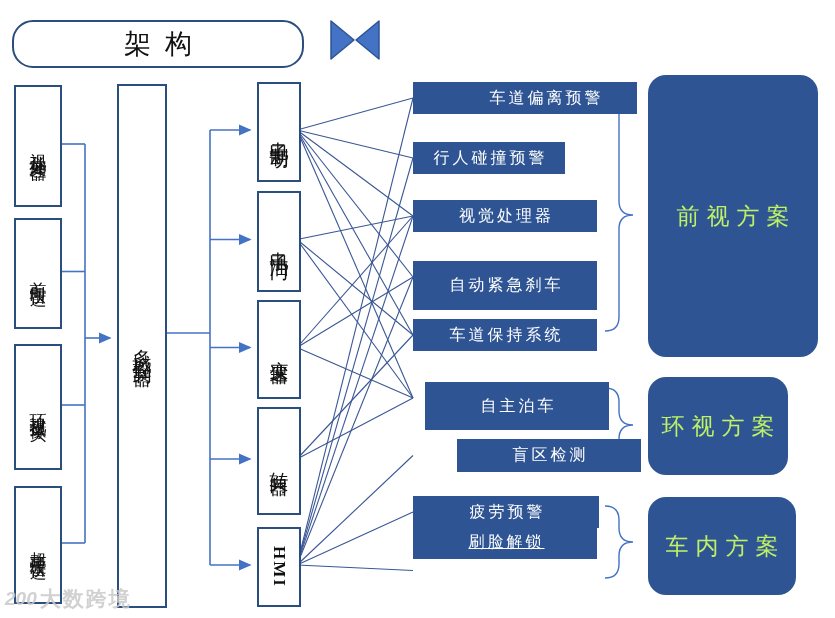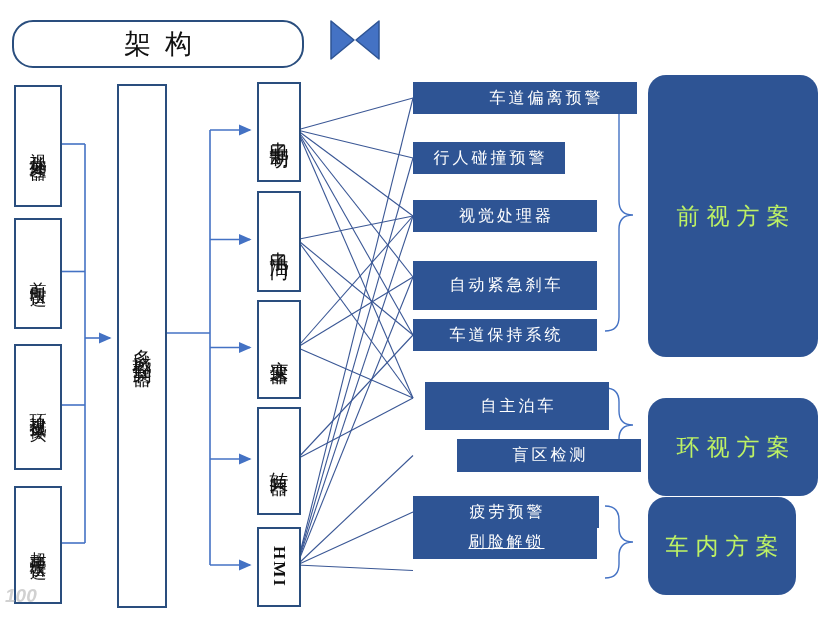--- a/index.html
+++ b/index.html
@@ -119,20 +119,21 @@
       <div class="fbox" style="left: 413px; top: 82px; width: 184px; height: 32px; padding-left: 40px;">车道偏离预警</div>
       <div class="fbox" style="left: 413px; top: 142px; width: 152px; height: 32px;">行人碰撞预警</div>
       <div class="fbox" style="left: 413px; top: 200px; width: 184px; height: 32px;">视觉处理器</div>
       <div class="fbox" style="left: 413px; top: 261px; width: 184px; height: 49px;">自动紧急刹车</div>
       <div class="fbox" style="left: 413px; top: 319px; width: 184px; height: 32px;">车道保持系统</div>
       <div class="fbox" style="left: 397px; top: 382px; width: 184px; height: 48px; margin-left: 28px;">自主泊车</div>
       <div class="fbox" style="left: 413px; top: 439px; width: 184px; height: 33px; margin-left: 44px;">盲区检测</div>
       <div class="fbox" style="left: 413px; top: 496px; width: 186px; height: 32px;">疲劳预警</div>
       <div class="fbox" style="left: 413px; top: 526px; width: 184px; height: 33px; text-decoration: underline;">刷脸解锁</div>
       <div class="sbox" style="left: 648px; top: 75px; width: 170px; height: 282px;">前视方案</div>
-      <div class="sbox" style="left: 648px; top: 398px; width: 170px; height: 98px;">环视方案</div>
+      <div class="sbox" style="left: 648px; top: 377px; width: 140px; height: 98px;">环视方案</div>
       <div class="sbox" style="left: 648px; top: 497px; width: 148px; height: 98px;">车内方案</div>
     </div>
 
   <div class="watermark">
-    <span class="wm-logo">100</span>
+    <span class="wm-logo">200</span>
+    <span>大数跨境</span>
   </div>
 </div>
 
 </body></html>

